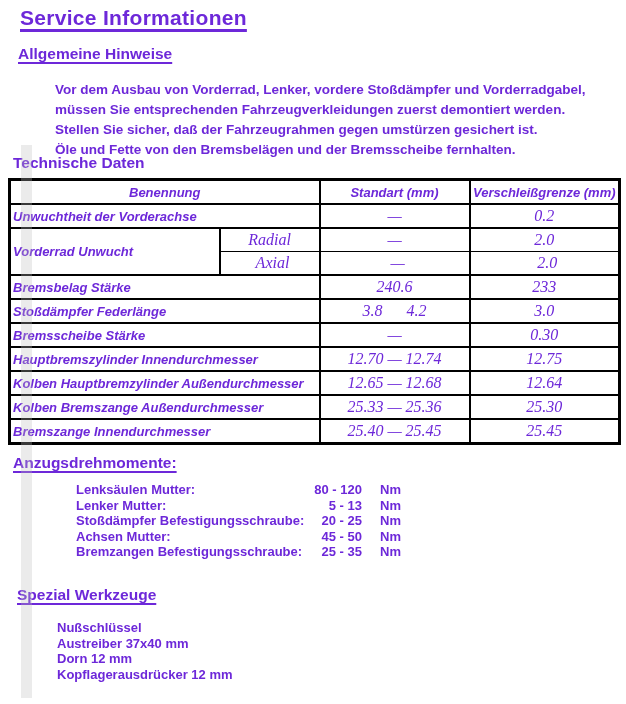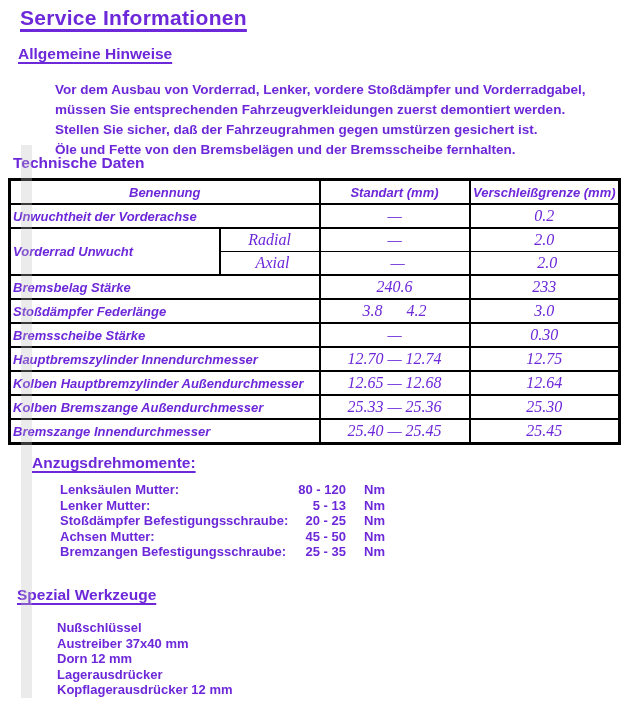--- a/index.html
+++ b/index.html
@@ -22,42 +22,42 @@
     font-size:15.5px; font-weight:700;
     text-decoration:underline; text-decoration-thickness:2px; text-underline-offset:3px;
   }
   .para {
     position:absolute; left:55px; top:80px; width:540px;
     font-size:13.5px; font-weight:700; line-height:20px;
   }
   .h3 { position:absolute; font-size:15.5px; font-weight:700; }
   .h3.tech   { left:13px; top:154px; }
   .h3.torque { left:13px; top:454px;
-    text-decoration:underline; text-decoration-thickness:2px; text-underline-offset:3px;margin-left:19px; }
+    text-decoration:underline; text-decoration-thickness:2px; text-underline-offset:3px; }
   .h3.tools  { left:17px; top:586px;
     text-decoration:underline; text-decoration-thickness:2px; text-underline-offset:3px; }
 
   table.spec {
     position:absolute; left:8px; top:178px; width:610px;
     border-collapse:collapse; table-layout:fixed;
     border:3px solid #000;
   }
   table.spec th, table.spec td { border:2px solid #000; height:22px; padding:0 2px; overflow:hidden;font-style:italic; }
   table.spec th { font-size:13px; font-weight:700; text-align:center; }
   td.label { font-size:13px; font-weight:700; text-align:left; padding-left:6px; }
   td.value {
     font-family:"Liberation Serif", serif; font-size:16px; font-weight:400;
     text-align:center; white-space:pre;
   }
   tr.axial td { border-top-width:1px;padding-left:8px; }
   tr.radial td { border-bottom-width:1px; }
 
   .torque-list { position:absolute; left:60px; top:482px; font-size:13px; font-weight:700; line-height:15.5px; }
   .trow { white-space:nowrap; }
-  .tlabel { display:inline-block; width:230px; }
+  .tlabel { display:inline-block; width:230px;margin-left:16px; }
   .trange { display:inline-block; width:56px; text-align:right; }
   .tunit  { display:inline-block; margin-left:18px; }
 
   .tool-list { position:absolute; left:57px; top:620px; font-size:13px; font-weight:700; line-height:15.5px; }
 </style>
 </head>
 <body>
 
 <div class="page">
   <div class="scan-strip"></div>
@@ -161,16 +161,15 @@
       <span class="tlabel">Bremzangen Befestigungsschraube:</span><span class="trange">25 - 35</span><span class="tunit">Nm</span>
     </div>
   </div>
 
   <div class="h3 tools">Spezial Werkzeuge</div>
 
   <div class="tool-list">
     <div>Nußschlüssel</div>
     <div>Austreiber 37x40 mm</div>
     <div>Dorn 12 mm</div>
-    <div>Lagerausdrücker</div>
     <div>Kopflagerausdrücker 12 mm</div>
   </div>
 </div>
 
 </body></html>

